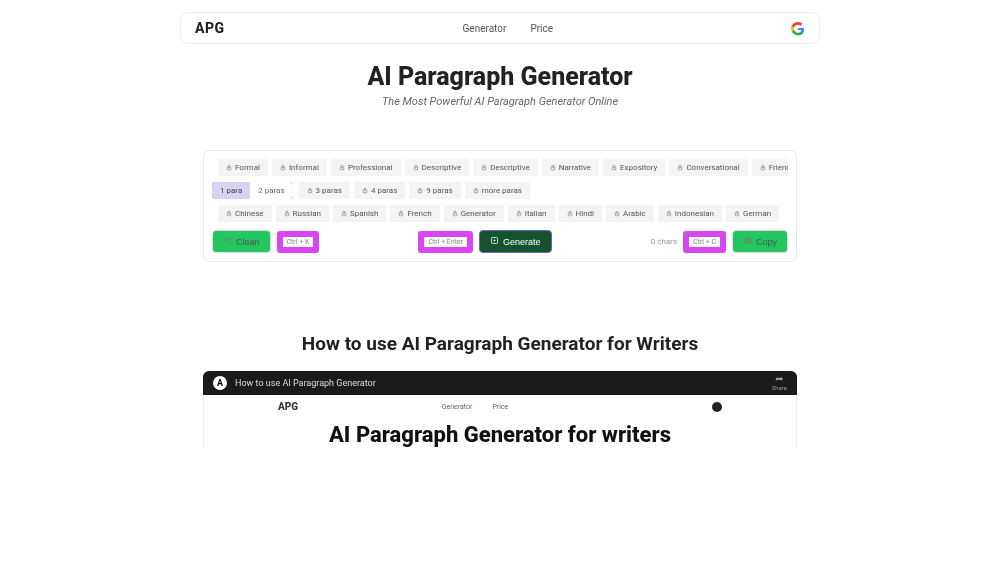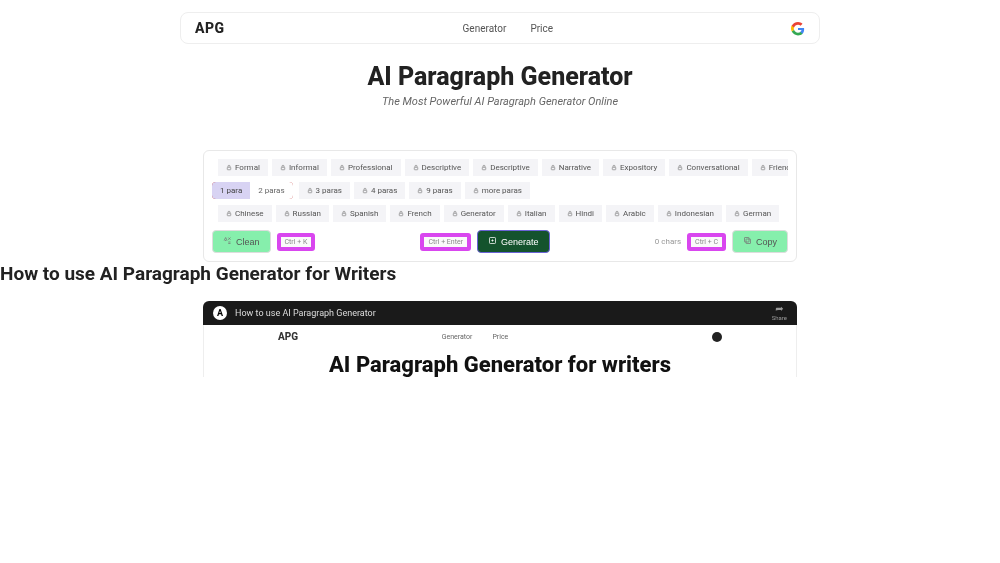--- a/index.html
+++ b/index.html
@@ -23,27 +23,27 @@
     .chip.selected { background: #d8d3f3; color: #444; }
     .chip.plain { background: #fff; color: #666; }
     .lock { width: 6px; height: 7px; display: inline-block; }
     .lock svg { display: block; }
     
     .input-area { background: #f6f5fc; border-radius: 4px; padding: 10px 10px 2px; height: 100px; position: relative; }
     .input-placeholder { font-size: 9px; color: #8a8a9a; line-height: 1.4; max-width: 280px; }
     .char-count-in { position: absolute; bottom: 6px; left: 10px; font-size: 8px; color: #999; }
     
     .controls { display: flex; align-items: center; margin-top: 8px; gap: 6px; }
-    .btn { font-size: 9px; padding: 5px 10px; border-radius: 4px; border: 1px solid #ddd; background: #86efac; cursor: pointer; display: inline-flex; align-items: center; gap: 4px; color: #555; }
+    .btn { font-size: 9px; padding: 5px 10px; border-radius: 4px; border: 1px solid #ddd; background: #22c55e; cursor: pointer; display: inline-flex; align-items: center; gap: 4px; color: #555; }
     .btn.primary { background: #14532d; color: #fff; border-color: #6b63d6; }
-    .shortcut { font-size: 7px; color: #888; border: 4px solid #d946ef; border-radius: 3px; padding: 1px 4px; background: #fafafa; }
+    .shortcut { font-size: 7px; color: #888; border: 6px solid #d946ef; border-radius: 3px; padding: 1px 4px; background: #fafafa; }
     .spacer { flex: 1; }
     .out-chars { font-size: 8px; color: #999; }
     
-    .howto-title { font-size: 19px; font-weight: 700; color: #222; }
+    .howto-title { text-align: center; font-size: 19px; font-weight: 700; margin-top: 70px; color: #222; }
     
     .video-card { width: 594px; margin: 16px auto 0; border-radius: 6px 6px 0 0; overflow: hidden; }
     .video-header { background: #1a1a1a; height: 24px; display: flex; align-items: center; padding: 0 10px; position: relative; }
     .video-avatar { width: 14px; height: 14px; border-radius: 50%; background: #fff; display: flex; align-items: center; justify-content: center; font-size: 9px; font-weight: 700; color: #000; margin-right: 8px; }
     .video-title { font-size: 9px; color: #ddd; }
     .video-share { position: absolute; right: 10px; top: 3px; text-align: center; }
     .video-share-arrow { color: #999; font-size: 10px; line-height: 1; }
     .video-share-txt { color: #999; font-size: 6px; }
     
     .video-body { background: #fff; padding: 6px 14px 0; border-left: 1px solid #eee; border-right: 1px solid #eee; }

